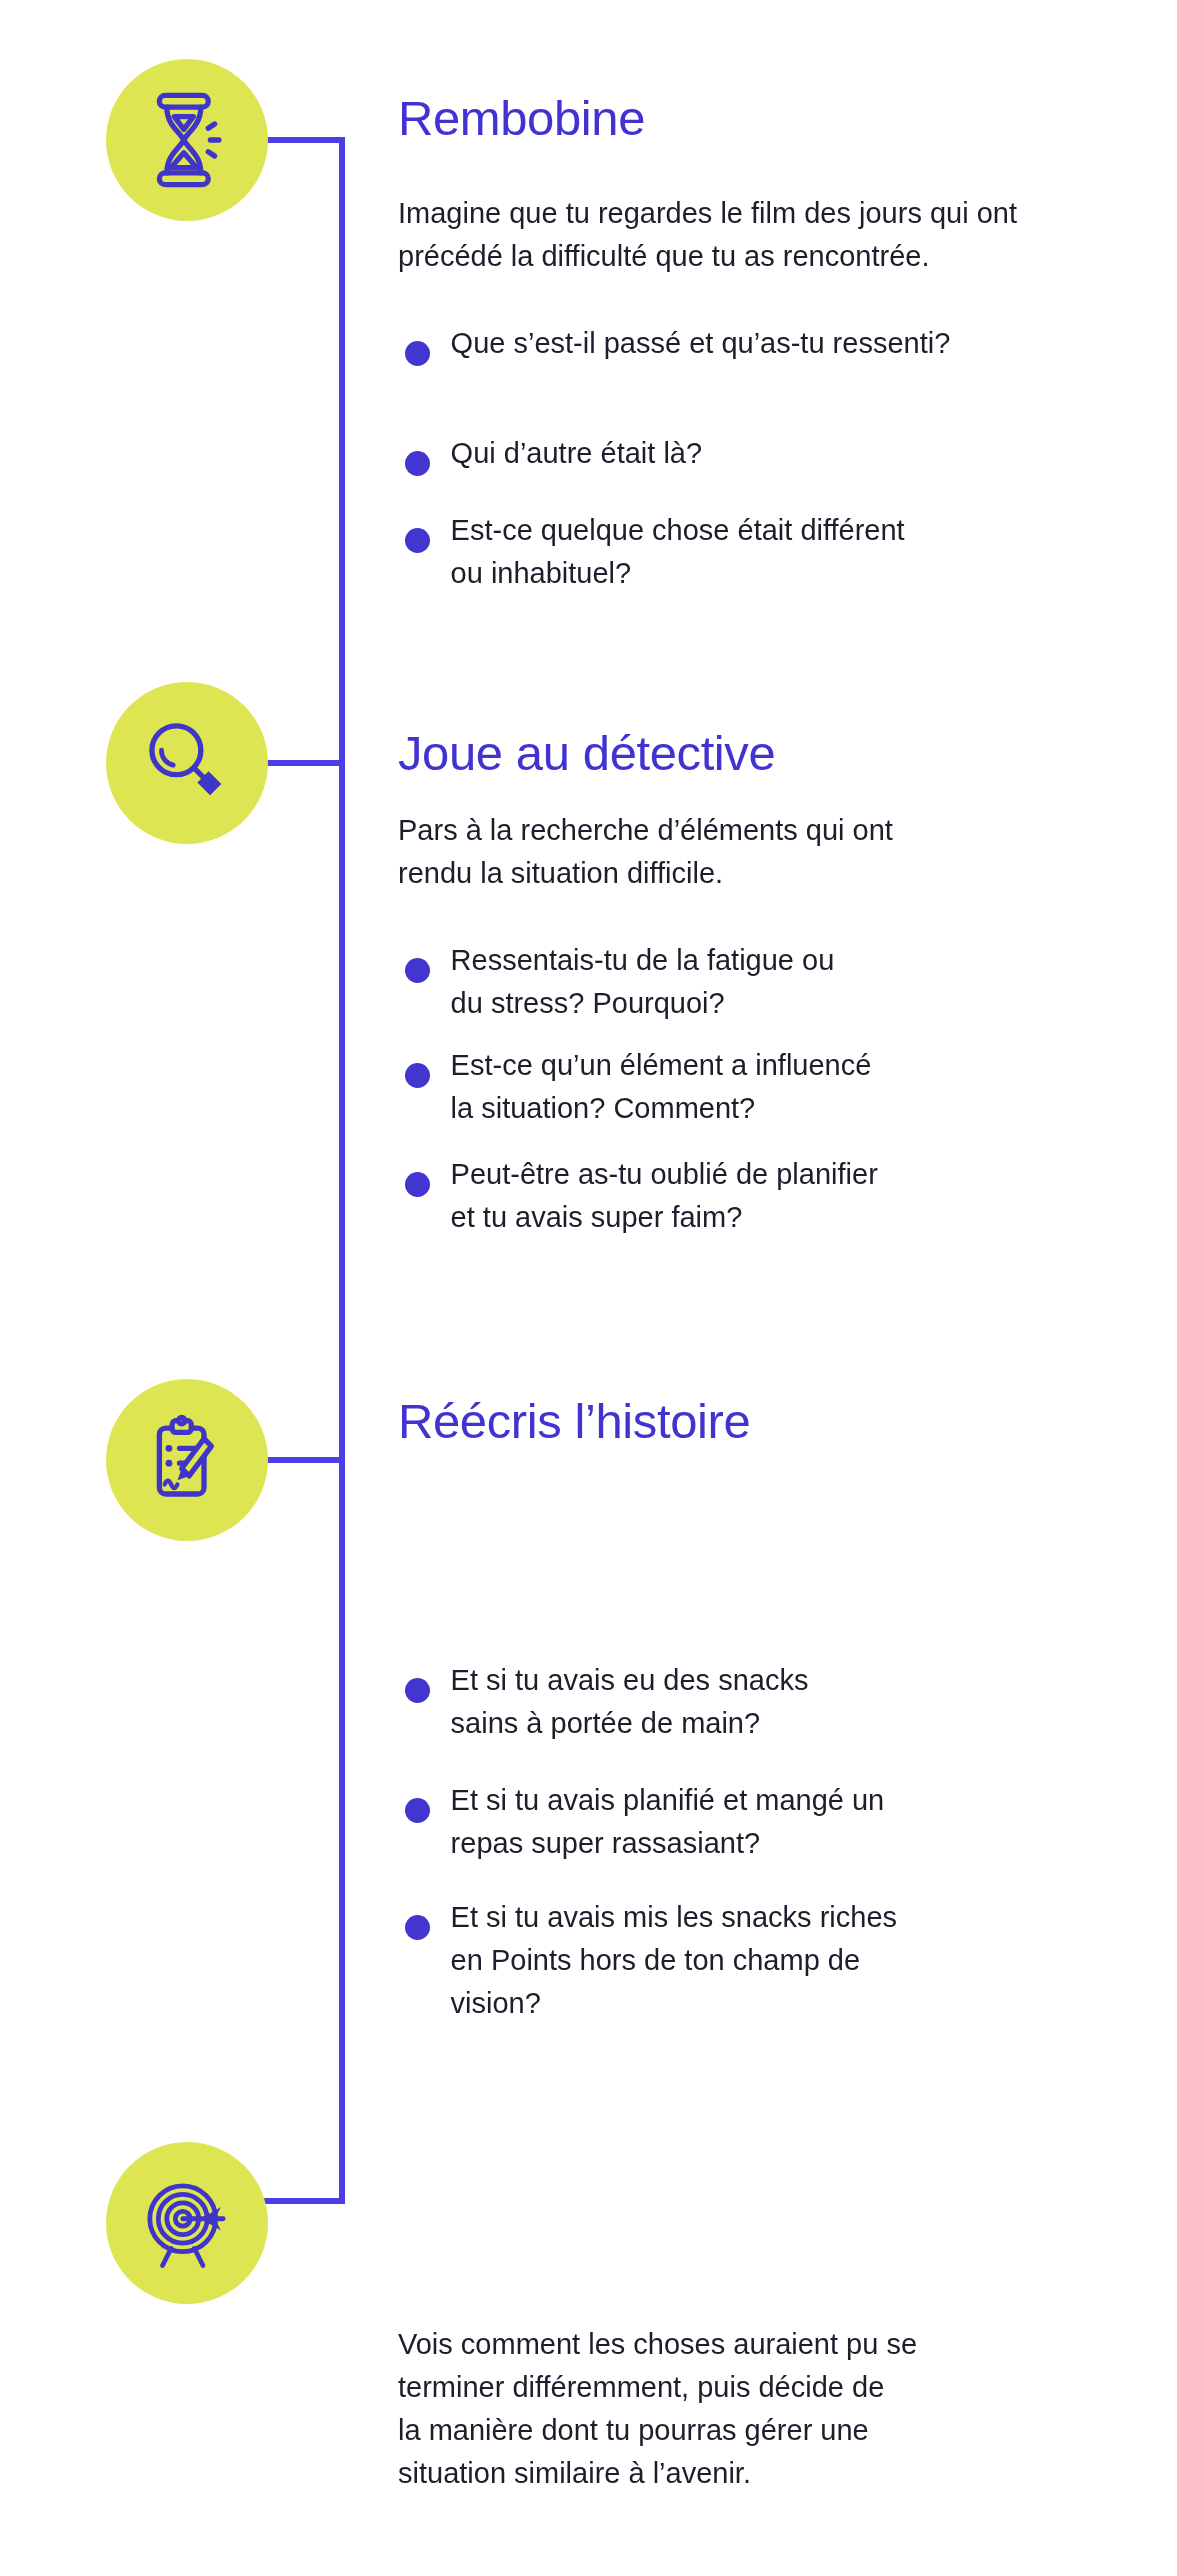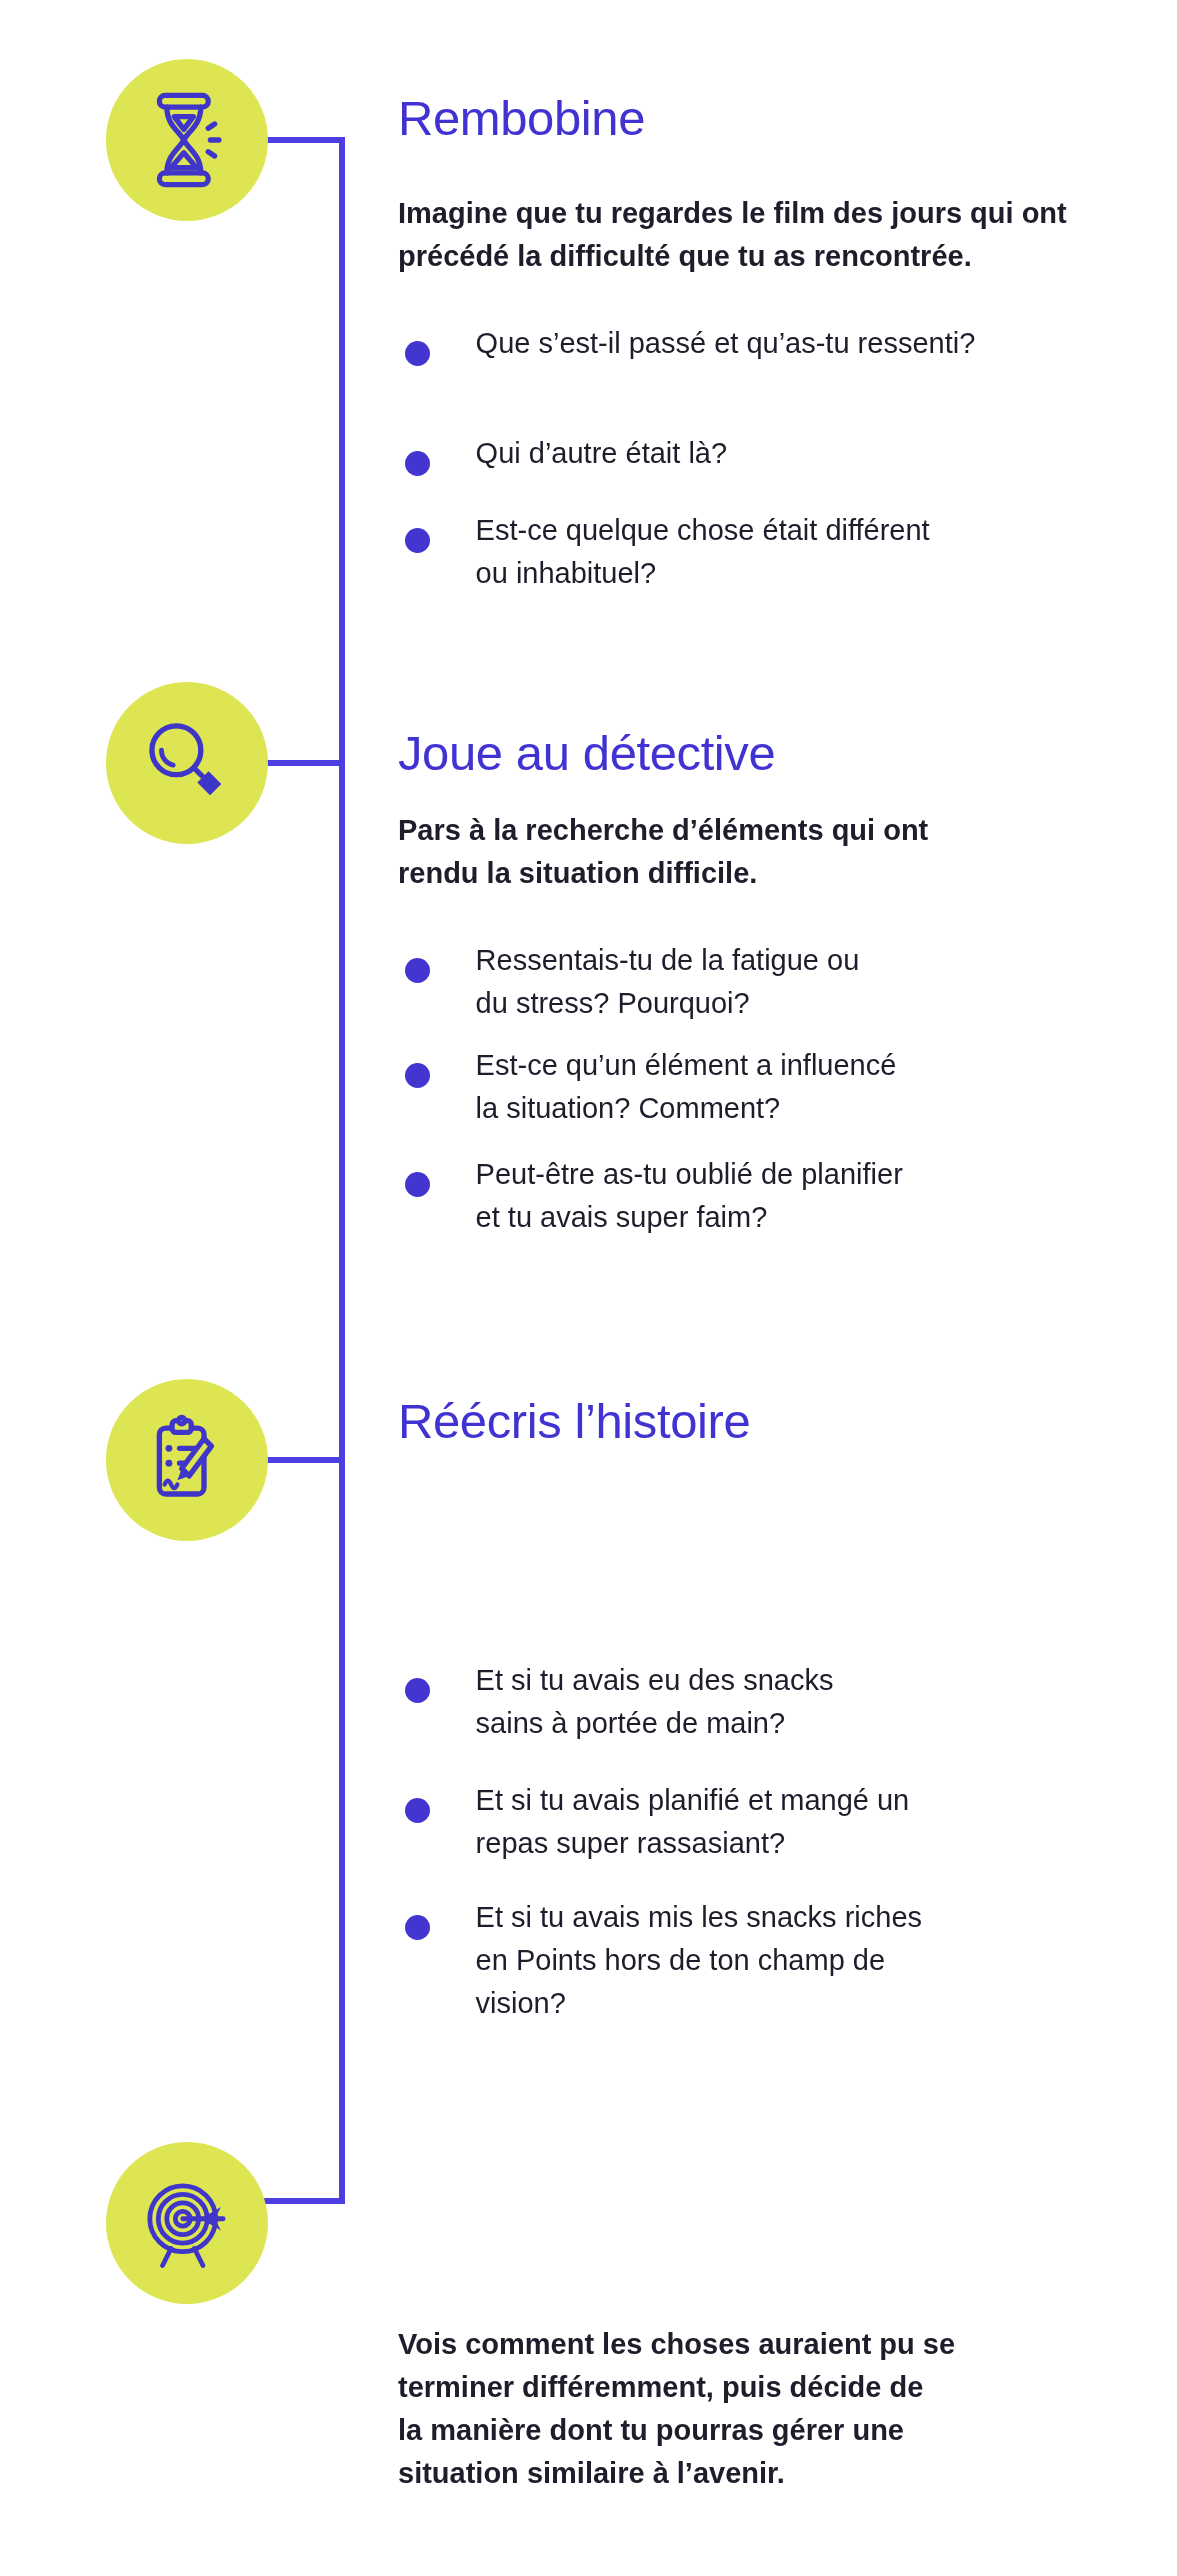--- a/index.html
+++ b/index.html
@@ -33,26 +33,26 @@
   .circle svg{color:var(--icon-blue);width:102px;height:102px;}
 
   
   .title{
     position:absolute;left:358px;font-size:49px;line-height:63px;
     color:var(--heading-blue);white-space:pre-line;letter-spacing:-0.4px;
   }
   .title.t0{top:87px}.title.t1{top:722px}.title.t2{top:1390px}.title.t3{top:2137px}
   .intro{
     position:absolute;left:358px;font-size:29px;line-height:43px;
-    color:var(--body-text);white-space:pre-line;font-weight:bold;
+    color:var(--body-text);white-space:pre-line;
   }
   .intro.p0{top:192px}.intro.p1{top:809px}.intro.p2{top:1493px}.intro.p3{top:2323px}
 
   
-  .bullet{position:absolute;left:365px;display:flex;align-items:flex-start;gap:25px;}
+  .bullet{position:absolute;left:365px;display:flex;align-items:flex-start;}
   .bullet .dot{width:25px;height:25px;border-radius:50%;background:var(--bullet-dot);margin-top:19px;margin-right:20.6px;flex:0 0 auto;}
   .bullet .btxt{font-size:29px;line-height:43px;color:var(--body-text);white-space:pre-line;}
   .bullet.b00{top:322px}.bullet.b01{top:432px}.bullet.b02{top:509px}
   .bullet.b10{top:939px}.bullet.b11{top:1044px}.bullet.b12{top:1153px}
   .bullet.b20{top:1659px}.bullet.b21{top:1779px}.bullet.b22{top:1896px}
 </style>
 </head>
 <body>
 
 <div class="canvas">

